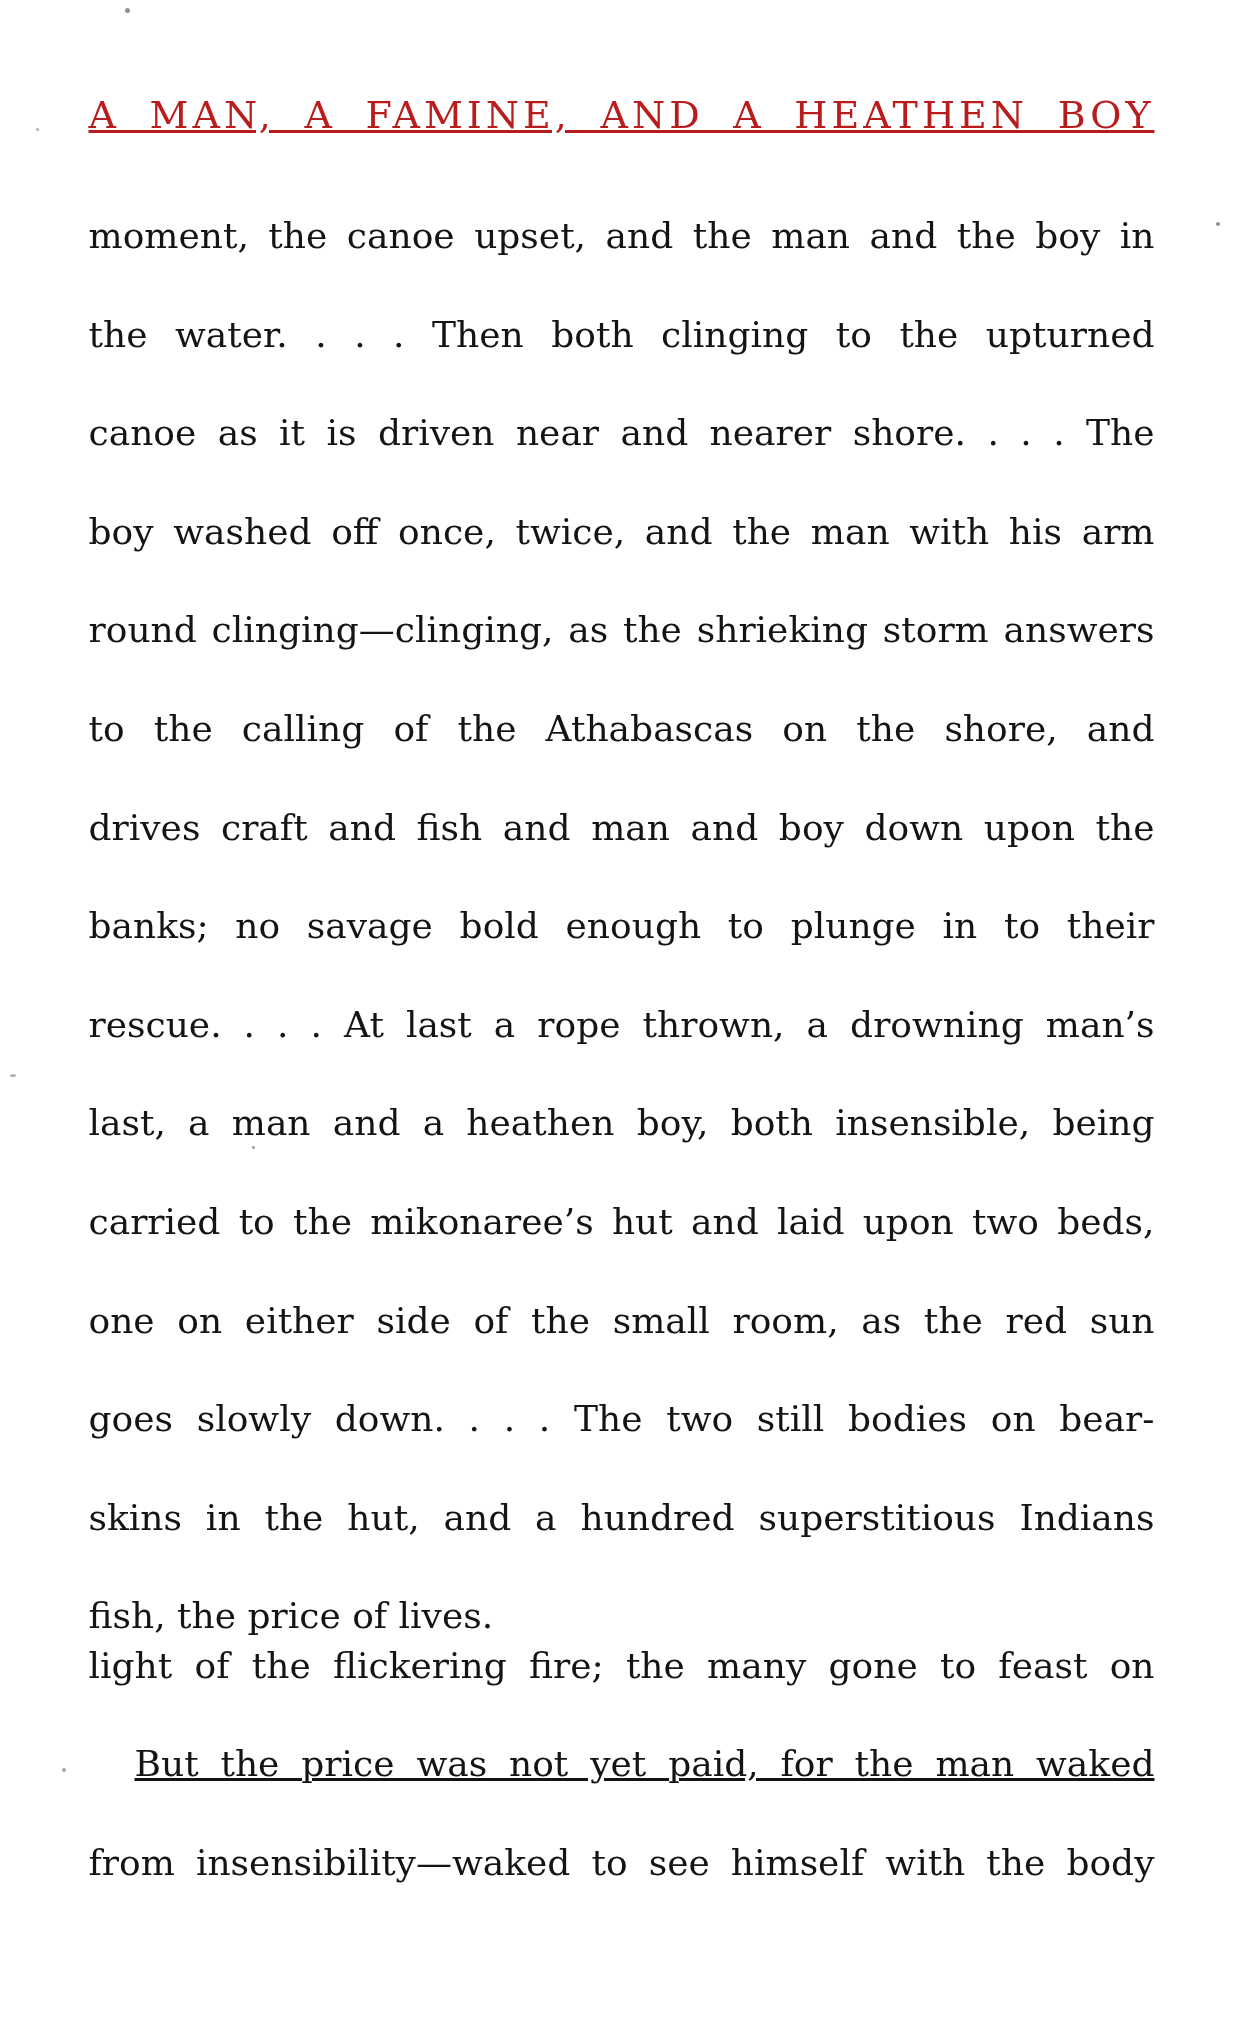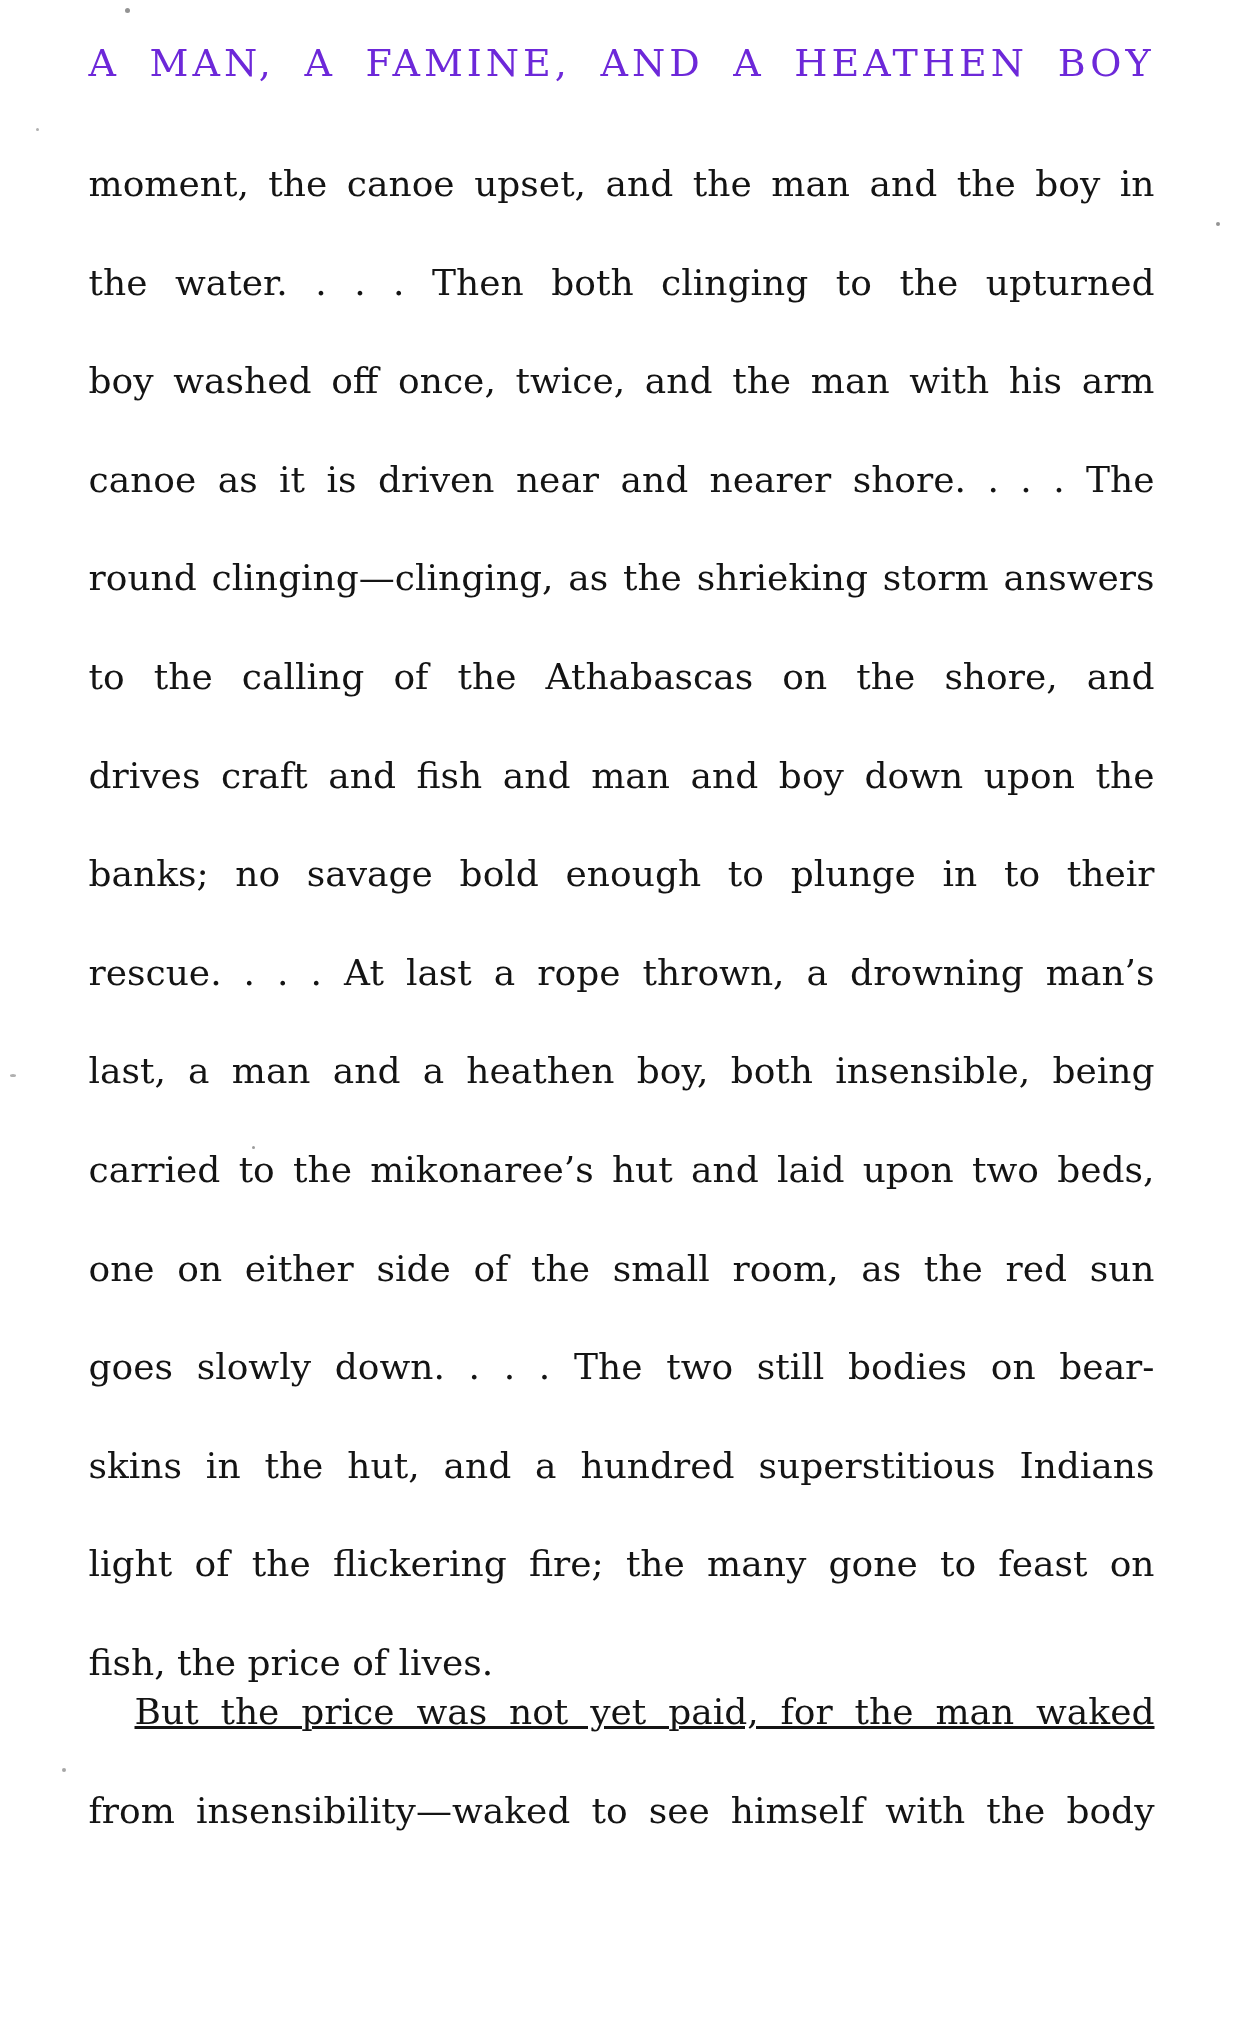--- a/index.html
+++ b/index.html
@@ -6,28 +6,29 @@
   .page{
     position:relative;
     width:1243px;height:2020px;
     margin:0 auto;
     background:#ffffff;
     color:#141414;
     font-family:"DejaVu Serif","Liberation Serif",serif;
     overflow:hidden;
   }
   .header{
-    margin:41px auto 0;
+    margin:93px auto 0;
     width:1066px;
     font-size:38px;
     letter-spacing:4px;
     word-spacing:6px;
     text-align:justify;
     white-space:normal;
-    color:#6d28d9;
+    color:#b91c1c;
+    text-decoration:underline;
   }
   .header::after{content:"";display:inline-block;width:100%;height:0;}
   .body-text{
     margin:30px auto 0;
     width:1066px;
     font-size:36px;
     line-height:49.3px;
   }
   .line{min-height:49.3px;}
   .just{text-align:justify;}
@@ -43,34 +44,34 @@
 </style>
 </head>
 <body>
 
 <div class="page">
   <div class="header">A MAN, A FAMINE, AND A HEATHEN BOY</div>
 
   <div class="body-text">
       <div class="line just">moment, the canoe upset, and the man and the boy in</div>
       <div class="line just">the water. . . . Then both clinging to the upturned</div>
+      <div class="line just">canoe as it is driven near and nearer shore. . . . The</div>
       <div class="line just">boy washed off once, twice, and the man with his arm</div>
-      <div class="line just">canoe as it is driven near and nearer shore. . . . The</div>
       <div class="line just">round clinging—clinging, as the shrieking storm answers</div>
       <div class="line just">to the calling of the Athabascas on the shore, and</div>
       <div class="line just">drives craft and fish and man and boy down upon the</div>
       <div class="line just">banks; no savage bold enough to plunge in to their</div>
       <div class="line just">rescue. . . . At last a rope thrown, a drowning man’s</div>
       <div class="line just">last, a man and a heathen boy, both insensible, being</div>
       <div class="line just">carried to the mikonaree’s hut and laid upon two beds,</div>
       <div class="line just">one on either side of the small room, as the red sun</div>
       <div class="line just">goes slowly down. . . . The two still bodies on bear-</div>
       <div class="line just">skins in the hut, and a hundred superstitious Indians</div>
+      <div class="line">fish, the price of lives.</div>
       <div class="line just">light of the flickering fire; the many gone to feast on</div>
-      <div class="line">fish, the price of lives.</div>
       <div class="line just indent">But the price was not yet paid, for the man waked</div>
       <div class="line just">from insensibility—waked to see himself with the body</div>
     </div>
 
   <div class="speck s1"></div>
   <div class="speck s2"></div>
   <div class="speck s3"></div>
   <div class="speck s4"></div>
   <div class="speck s5"></div>
   <div class="speck s6"></div>

